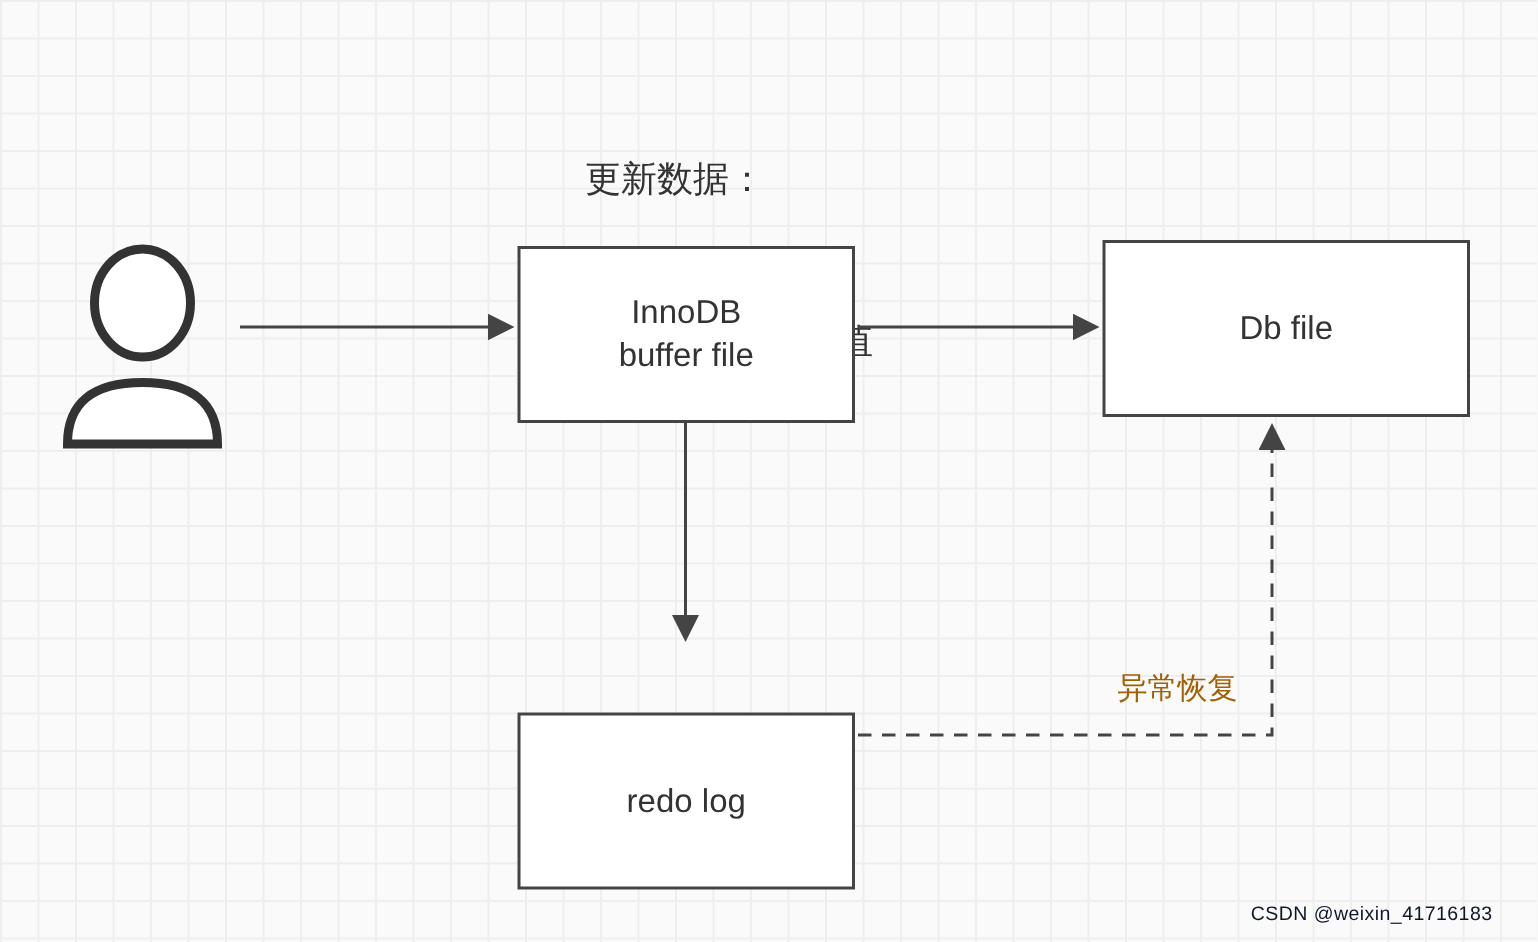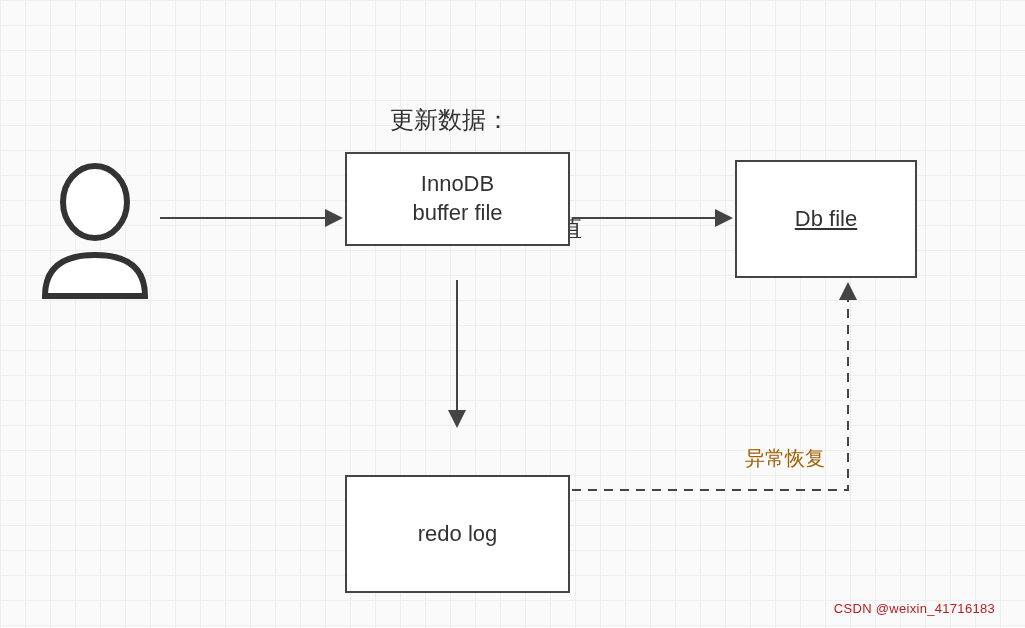--- a/index.html
+++ b/index.html
@@ -42,21 +42,21 @@
       white-space: pre;
     }
     .edge-label {
       position: absolute;
       font-size: 20px;
       color: #a16207;
     }
     .watermark {
       position: absolute;
       font-size: 13px;
-      color: #b91c1c;
+      color: #0f172a;
       letter-spacing: .3px;
     }
     svg.overlay { position:absolute; inset:0; width:1025px; height:628px; pointer-events:none; }
   </style>
 </head>
 <body>
 
 <div class="grid-bg"></div>
 
 <div class="canvas">
@@ -66,26 +66,26 @@
     <div>先更新内存中的值</div>
   </div>
 
   <div style="position:absolute; left:35px; top:160px; width:120px; height:140px;">
     <svg viewBox="0 0 120 140" width="120" height="140">
       <ellipse cx="60" cy="42" rx="32" ry="36" fill="#fff" stroke="#333" stroke-width="6"></ellipse>
       <path d="M10 136 Q10 95 60 95 Q110 95 110 136 Z" fill="#fff" stroke="#333" stroke-width="6"></path>
     </svg>
   </div>
 
-  <div class="box" style="left:345px; top:152px; width:225px; height:94px;text-align:center;">
+  <div class="box" style="left:345px; top:164px; width:225px; height:118px;text-align:center;">
     <span>InnoDB</span>
     <span>buffer file</span>
   </div>
 
-  <div class="box" style="left:735px; top:160px; width:182px; height:118px;text-decoration:underline;">
+  <div class="box" style="left:735px; top:160px; width:245px; height:118px;">
     <span>Db file</span>
   </div>
 
   <div class="box" style="left:345px; top:430px; width:225px; height:118px;margin-top:45px;">
     <span>redo log</span>
   </div>
 
   <div class="edge-label" style="left:745px; top:445px;">异常恢复</div>
 
   <div class="watermark" style="right:30px; bottom:12px;">CSDN @weixin_41716183</div>

